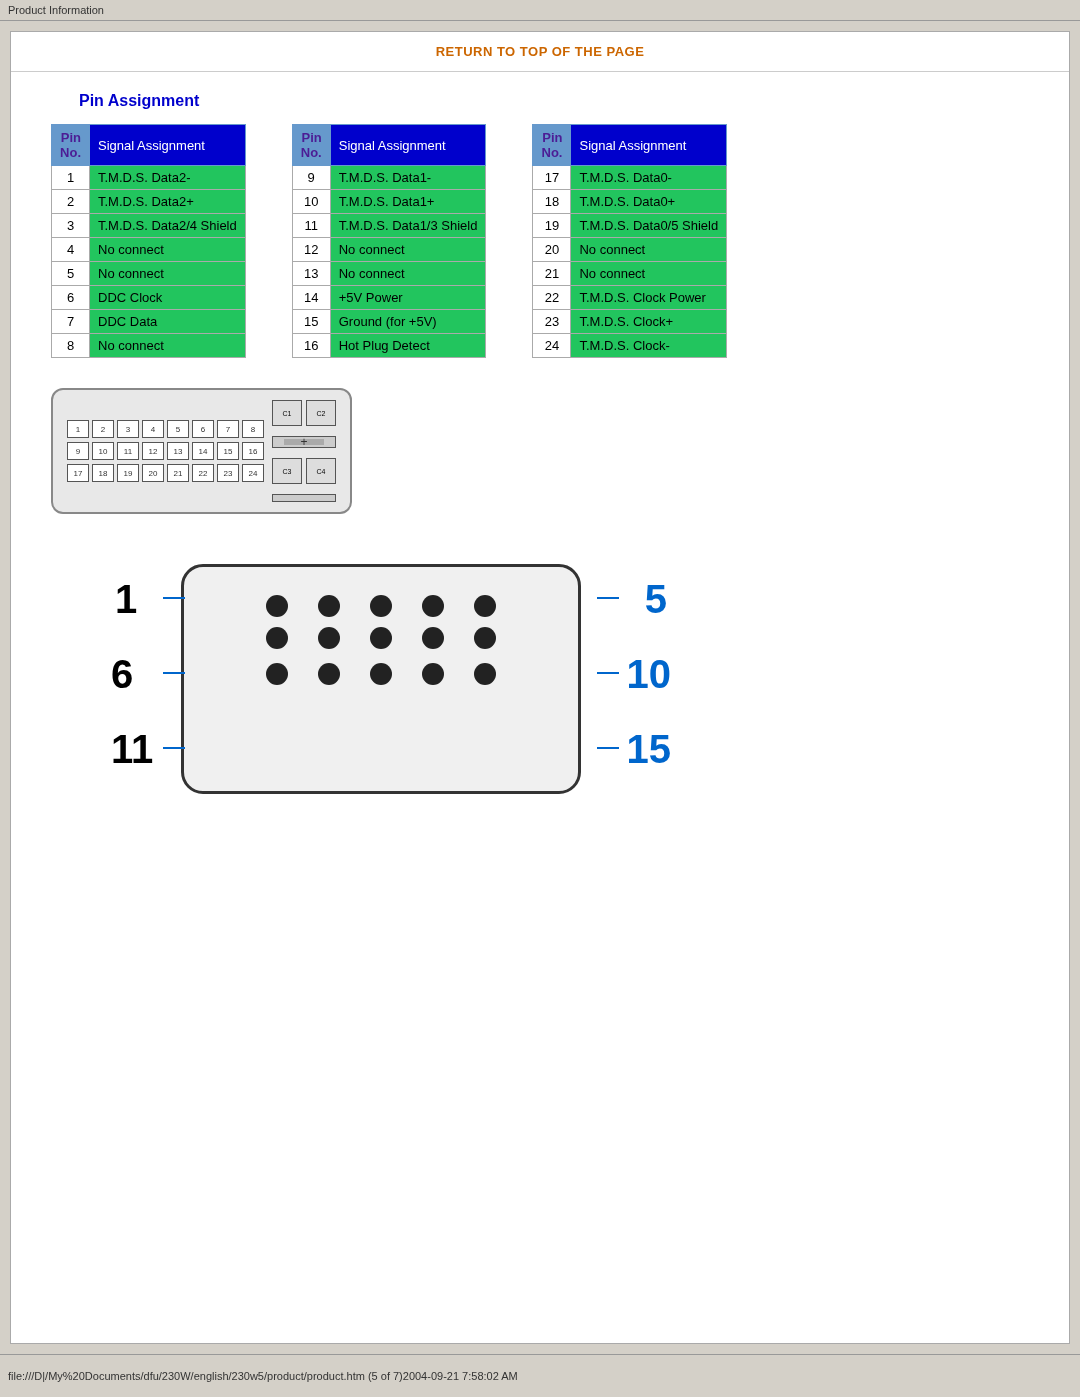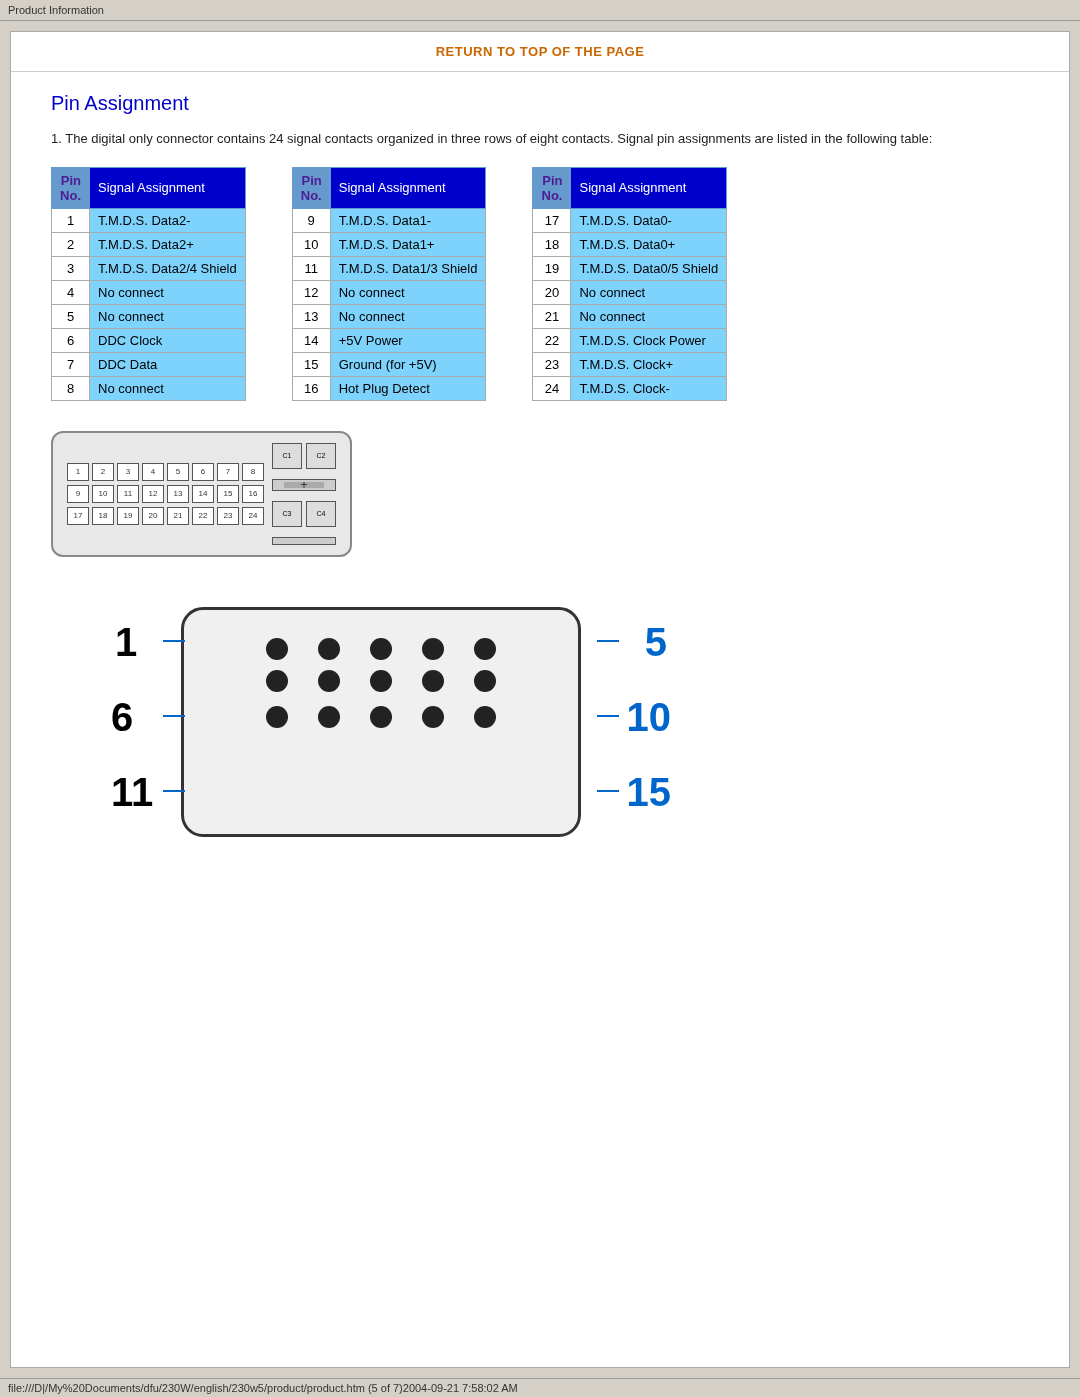--- a/index.html
+++ b/index.html
@@ -45,23 +45,24 @@
       font-weight: bold;
       text-decoration: none;
       letter-spacing: 0.5px;
     }
     #page-content {
       padding: 20px 40px 40px 40px;
       flex: 1;
     }
     .section-title {
       color: #0000cc;
-      font-size: 20px;
-      font-weight: normal;
+      font-size: 16px;
+      font-weight: bold;
       margin-bottom: 14px;
+      margin-left: 28px;
     }
     .intro-text {
       font-size: 13px;
       color: #222;
       margin-bottom: 18px;
       line-height: 1.5;
     }
     .tables-row {
       display: flex;
       gap: 18px;
@@ -90,21 +91,21 @@
       border: 1px solid #aaa;
       padding: 4px 8px;
       vertical-align: top;
     }
     .pin-table td.pin-no {
       text-align: center;
       background: #fff;
       width: 38px;
     }
     .pin-table td.signal {
-      background: #7dd3fc;
+      background: #22c55e;
       min-width: 140px;
     }
     .connector-diagram {
       margin: 10px 0 30px 0;
       display: flex;
       justify-content: flex-start;
     }
     .dvi-connector {
       border: 2px solid #888;
       border-radius: 12px;
@@ -154,21 +155,21 @@
     }
     .dsub-pin-dot {
       width: 22px;
       height: 22px;
       background: #222;
       border-radius: 50%;
     }
     #status-bar {
       background: #d4d0c8;
       border-top: 1px solid #999;
-      padding: 3px 8px;
+      padding: 15px 8px;
       font-size: 11px;
       color: #333;
     }
     .table-spacer {
       width: 10px;
     }
   </style>
 </head>
 <body>
 
@@ -177,21 +178,20 @@
 </div>
 
 <div id="main-area">
   <div id="content-frame">
     <div id="return-link-bar">
       <a href="#">RETURN TO TOP OF THE PAGE</a>
     </div>
 
     <div id="page-content">
       <h2 class="section-title">Pin Assignment</h2>
-      <p class="intro-text">1. The digital only connector contains 24 signal contacts organized in three rows of eight contacts. Signal pin assignments are listed in the following table:</p>
 
       <div class="tables-row">
 
         <table class="pin-table">
           <thead>
             <tr>
               <th class="pin-no-header">Pin<br>No.</th>
               <th>Signal Assignment</th>
             </tr>
           </thead>

